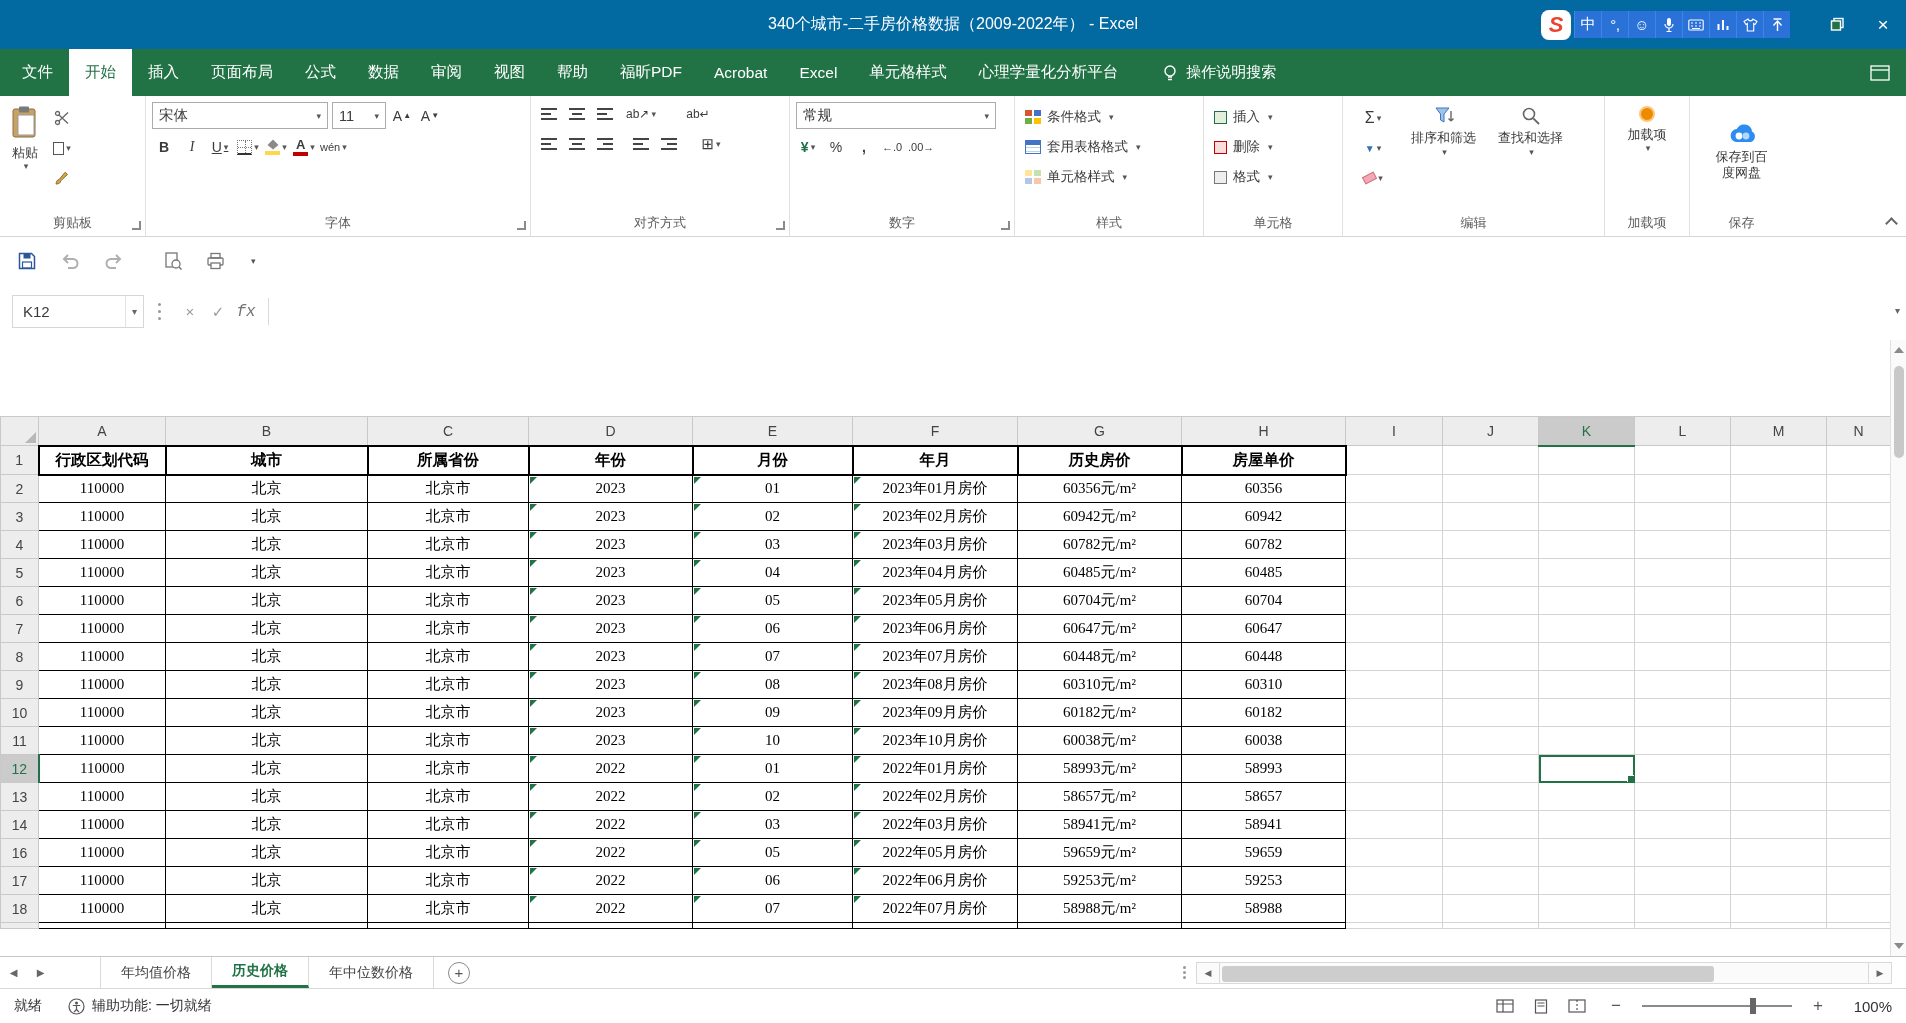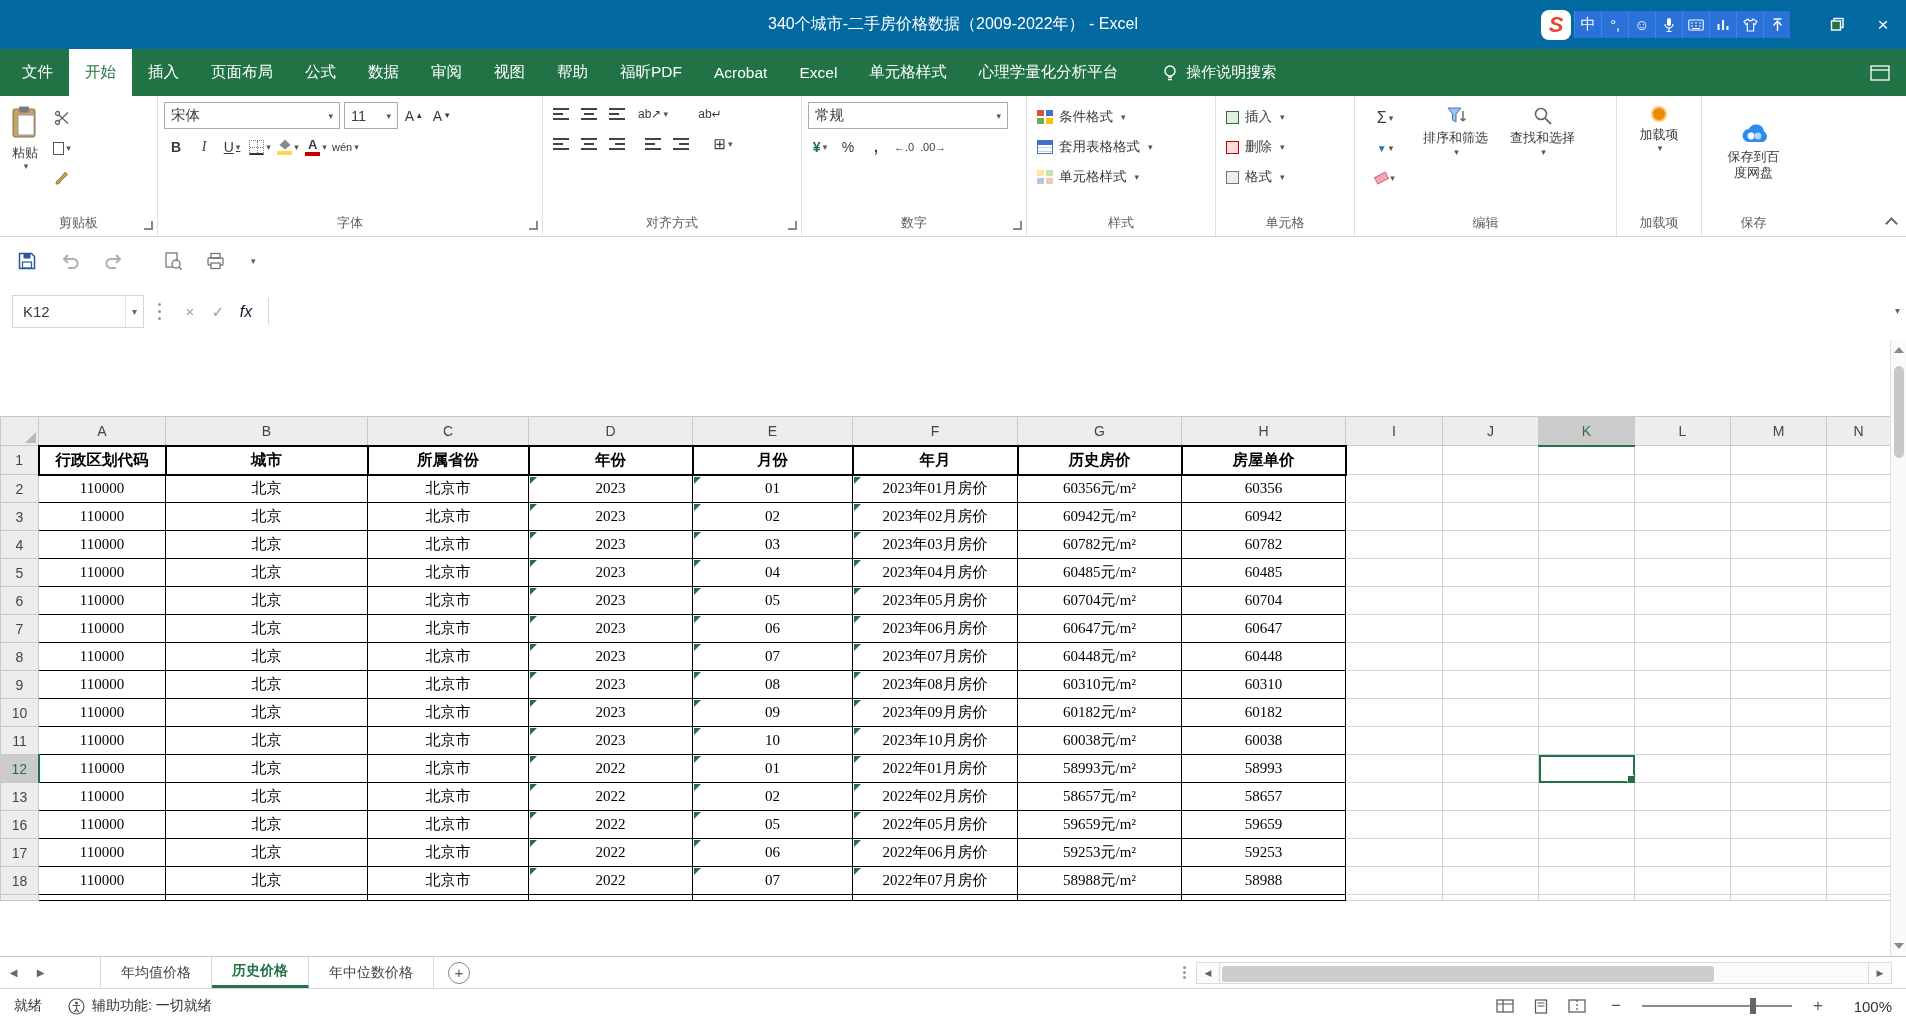--- a/index.html
+++ b/index.html
@@ -83,21 +83,21 @@
 .qbtn{display:flex;align-items:center;justify-content:center}
 
 
 .frow{height:55px;background:#fff;display:flex;align-items:flex-start;padding:10px 0 0 12px;position:relative;flex:0 0 auto}
 .namebox{width:132px;height:33px;border:1px solid #D6D6D6;display:flex;align-items:center;font-size:15px;padding-left:10px}
 .namebox .nv{flex:1}
 .nbarr{border-left:1px solid #E3E3E3;height:100%;display:flex;align-items:center;padding:0 6px;color:#666;font-size:10px}
 .fdots{width:4px;margin:8px 14px 0 14px}
 .fdots i{display:block;width:3px;height:3px;border-radius:50%;background:#999;margin-bottom:4px}
 .fbtn{width:28px;height:33px;display:flex;align-items:center;justify-content:center;color:#9a9a9a;font-size:15px}
-.fx{color:#0f172a;font-style:italic;font-family:Liberation Sans, sans-serif;font-size:16px}
+.fx{color:#737373;font-style:italic;font-family:Liberation Mono, monospace;font-size:16px}
 .fdiv{width:1px;height:27px;background:#D9D9D9;margin:3px 8px 0 8px}
 .finput{flex:1;height:33px;font-size:15px;padding:6px}
 .fexp{position:absolute;right:6px;top:20px;color:#666;font-size:10px}
 
 
 .sheet-wrap{position:relative;flex:0 0 auto}
 .gap{height:76px;background:#fff}
 .grid-area{height:540px;overflow:hidden;position:relative;background:#fff}
 table#grid{border-collapse:collapse;table-layout:fixed;width:1890px}
 #grid th,#grid td{overflow:hidden;white-space:nowrap;padding:0 3px}
@@ -232,21 +232,21 @@
     <div class="trwin">
       <svg width="20" height="16" viewBox="0 0 20 16">
           <rect x="1" y="1" width="18" height="14" fill="none" stroke="#fff" stroke-width="1.3"></rect>
           <path d="M1 5h18" stroke="#fff" stroke-width="1.3"></path>
         </svg>
     </div>
   </div>
 
   <div class="ribbon">
 
-    <div class="grp" style="width:158px">
+    <div class="grp" style="width:146px">
       <div class="grow">
         <div class="bigbtn">
           <svg width="30" height="34" viewBox="0 0 30 34">
               <rect x="3" y="3" width="22" height="28" rx="2" fill="#C8A165" stroke="#8B6F42"></rect>
               <rect x="9" y="0.5" width="10" height="6" rx="1" fill="#7A7A7A"></rect>
               <rect x="8" y="9" width="16" height="20" fill="#fff" stroke="#999"></rect>
             </svg>
           <span class="lbl">粘贴</span>
             <span class="da">▾</span>
         </div>
@@ -798,20 +798,37 @@
               <td class="c tb">58657元/m²</td>
               <td class="c tb">58657</td>
               <td class="c"></td>
               <td class="c"></td>
               <td class="c"></td>
               <td class="c"></td>
               <td class="c"></td>
               <td class="c"></td>
             </tr>
             <tr style="height:28px">
+              <th class="rowh">14</th>
+              <td class="c tb">110000</td>
+              <td class="c tb">北京</td>
+              <td class="c tb">北京市</td>
+              <td class="c tb tri">2022</td>
+              <td class="c tb tri">03</td>
+              <td class="c tb tri">2022年03月房价</td>
+              <td class="c tb">58941元/m²</td>
+              <td class="c tb">58941</td>
+              <td class="c"></td>
+              <td class="c"></td>
+              <td class="c"></td>
+              <td class="c"></td>
+              <td class="c"></td>
+              <td class="c"></td>
+            </tr>
+            <tr style="height:28px">
               <th class="rowh">16</th>
               <td class="c tb">110000</td>
               <td class="c tb">北京</td>
               <td class="c tb">北京市</td>
               <td class="c tb tri">2022</td>
               <td class="c tb tri">05</td>
               <td class="c tb tri">2022年05月房价</td>
               <td class="c tb">59659元/m²</td>
               <td class="c tb">59659</td>
               <td class="c"></td>

